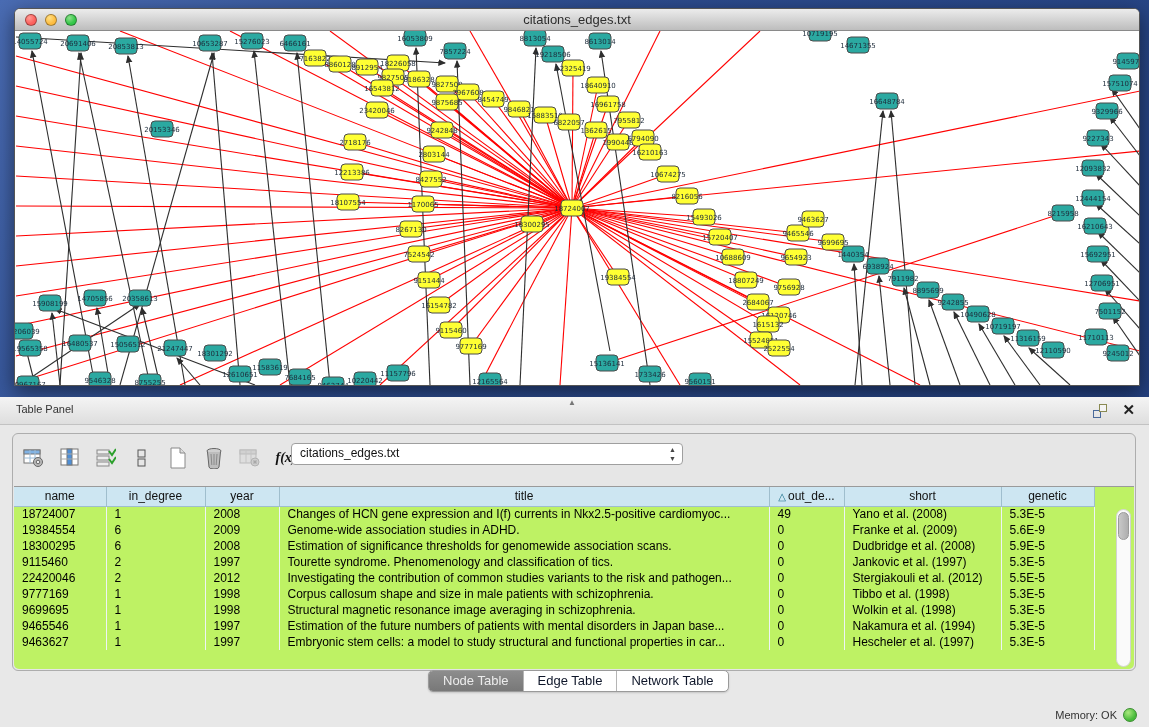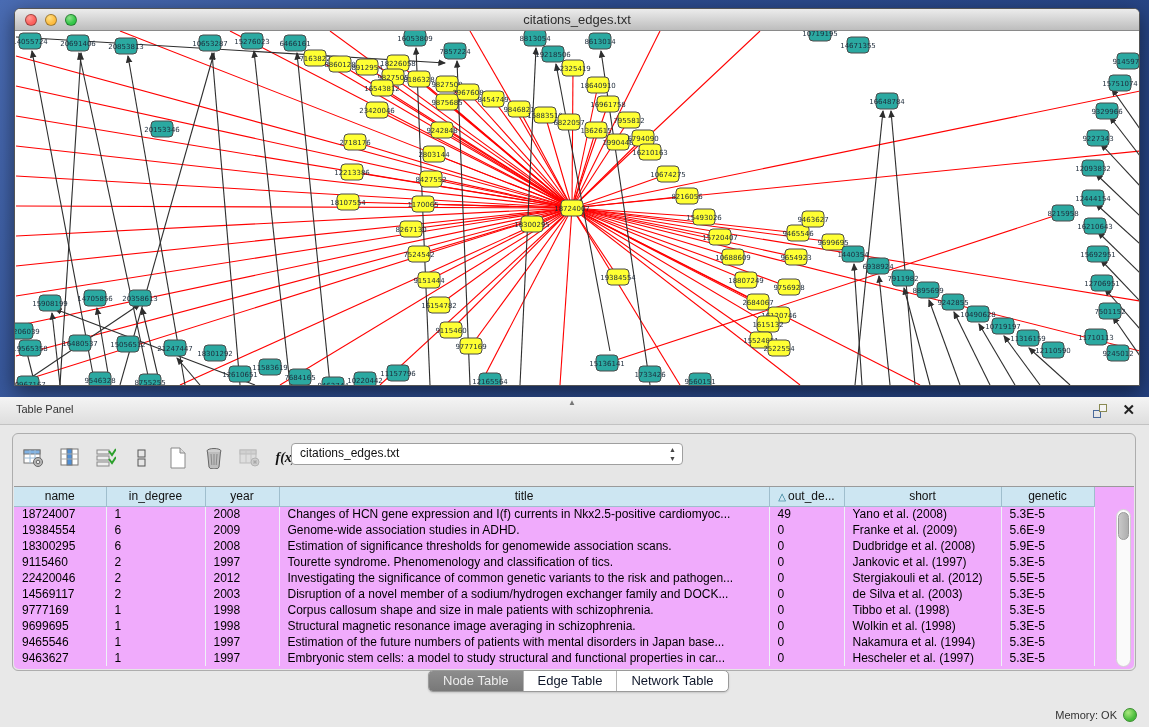--- a/index.html
+++ b/index.html
@@ -37,21 +37,21 @@
   #panel-container { position:absolute; left:12px; top:36px; width:1124px; height:238px;
                      background:#e6e6e6; border:1px solid #adadad; border-radius:6px; }
   #toolbar { position:absolute; left:8px; top:5px; height:38px; display:flex; align-items:center; gap:10px; }
   .tool-btn { width:26px; height:28px; display:flex; align-items:center; justify-content:center; }
   .fx { font-family:"Liberation Serif", serif; font-style:italic; font-size:14px; font-weight:bold; color:#111; }
   #net-select { position:absolute; left:278px; top:9px; width:392px; height:22px; background:#fff;
                 border:1px solid #9f9f9f; border-radius:4px; font-size:12px; color:#111;
                 padding:2px 20px 0 8px; }
   #net-select .arrows { position:absolute; right:6px; top:1px; font-size:7px; color:#444; line-height:9px; }
 
-  #tbl-wrap { position:absolute; left:1px; right:1px; top:52px; bottom:1px; background:#f0abfc;
+  #tbl-wrap { position:absolute; left:1px; right:1px; top:52px; bottom:1px; background:#bef264;
               border-top:1px solid #9a9a9a; overflow:hidden; border-radius:0 0 5px 5px; }
   table { border-collapse:collapse; table-layout:fixed; width:1080px; }
   th { height:19px; background:#cde6f2; border-right:1px solid #9fbecd; border-bottom:1px solid #9fbecd;
        font-size:12px; font-weight:normal; color:#111; text-align:center; overflow:hidden; white-space:nowrap; }
   td { height:16px; font-size:12px; color:#000; padding:0 0 0 8px; white-space:nowrap; overflow:hidden;
        border-right:1px solid #eef3f6; }
   .sort-glyph { color:#1a6e8a; font-size:10px; margin-right:2px; }
   #v-scroll { position:absolute; right:3px; top:22px; width:15px; height:158px; background:#fafafa;
               border:1px solid #d2d2d2; border-radius:8px; }
   #v-thumb { position:absolute; left:1px; top:2px; width:11px; height:28px; border-radius:6px;
@@ -809,33 +809,24 @@
               <td>1997</td>
               <td>Tourette syndrome. Phenomenology and classification of tics.</td>
               <td>0</td>
               <td>Jankovic et al. (1997)</td>
               <td>5.3E-5</td>
             </tr>
             <tr>
               <td>22420046</td>
               <td>2</td>
               <td>2012</td>
-              <td>Investigating the significance of common genetic variants to the risk and pathogen...</td>
+              <td>Investigating the contribution of common studies variants to the risk and pathogen...</td>
               <td>0</td>
               <td>Stergiakouli et al. (2012)</td>
               <td>5.5E-5</td>
-            </tr>
-            <tr>
-              <td>14569117</td>
-              <td>2</td>
-              <td>2003</td>
-              <td>Disruption of a novel member of a sodium/hydrogen exchanger family and DOCK...</td>
-              <td>0</td>
-              <td>de Silva et al. (2003)</td>
-              <td>5.3E-5</td>
             </tr>
             <tr>
               <td>9777169</td>
               <td>1</td>
               <td>1998</td>
               <td>Corpus callosum shape and size in male patients with schizophrenia.</td>
               <td>0</td>
               <td>Tibbo et al. (1998)</td>
               <td>5.3E-5</td>
             </tr>

